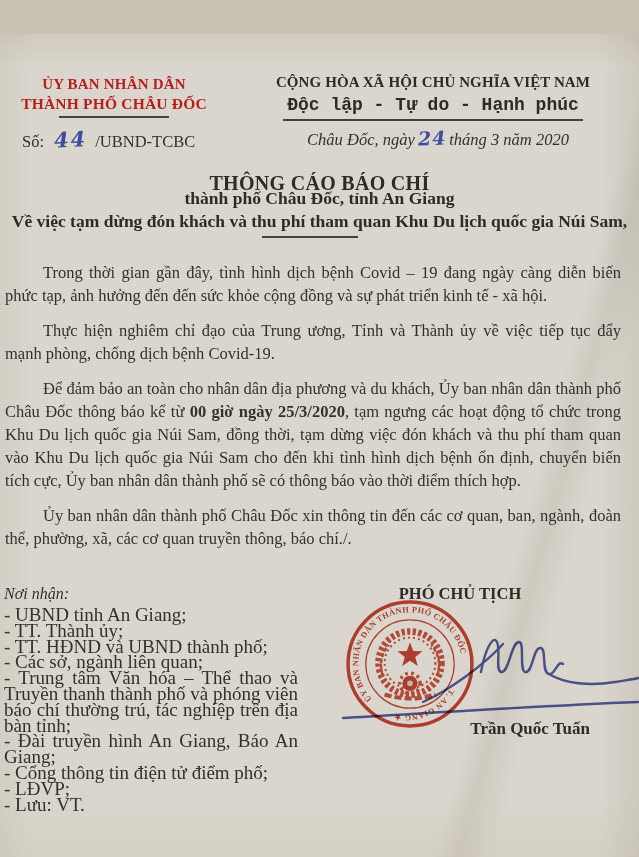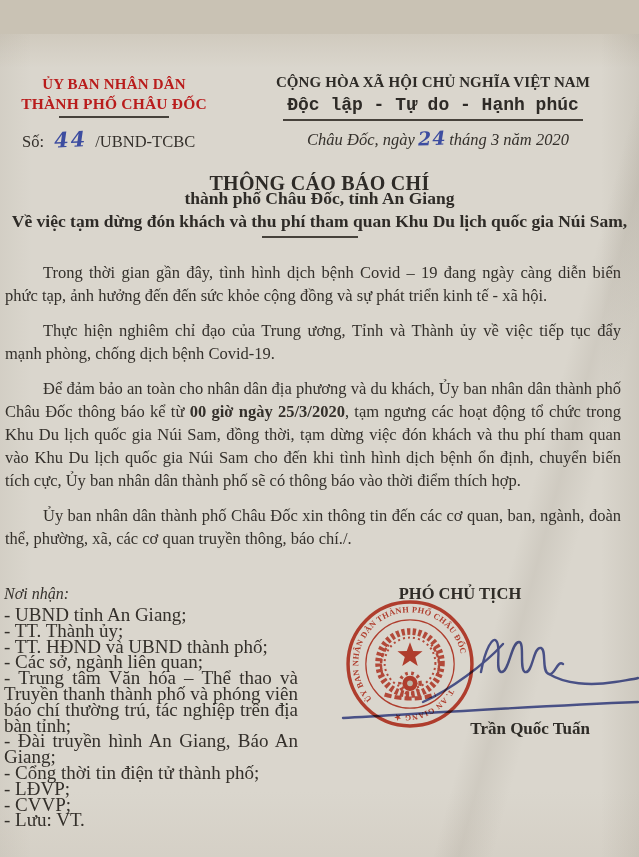--- a/index.html
+++ b/index.html
@@ -93,23 +93,22 @@
 </div>
 
 <div class="recipients">
   <div class="recipients-label">Nơi nhận:</div>
   <div class="recipients-item">- UBND tỉnh An Giang;</div>
   <div class="recipients-item">- TT. Thành ủy;</div>
   <div class="recipients-item">- TT. HĐND và UBND thành phố;</div>
   <div class="recipients-item">- Các sở, ngành liên quan;</div>
   <div class="recipients-item">- Trung tâm Văn hóa – Thể thao và Truyền thanh thành phố và phóng viên báo chí thường trú, tác nghiệp trên địa bàn tỉnh;</div>
   <div class="recipients-item">- Đài truyền hình An Giang, Báo An Giang;</div>
-  <div class="recipients-item">- Cổng thời tin điện tử thành phố;</div>
+  <div class="recipients-item">- Cổng thông tin điện tử điểm phố;</div>
   <div class="recipients-item">- LĐVP;</div>
-  <div class="recipients-item">- CVVP;</div>
   <div class="recipients-item">- Lưu: VT.</div>
 </div>
 
 <div class="signoff">
   <div>PHÓ CHỦ TỊCH</div>
 </div>
 
 <svg class="stamp" viewBox="0 0 130 130" xmlns="http://www.w3.org/2000/svg">
   <g stroke="#c93a28" fill="none">
     <circle cx="65" cy="65" r="61" stroke-width="3.4"></circle>

